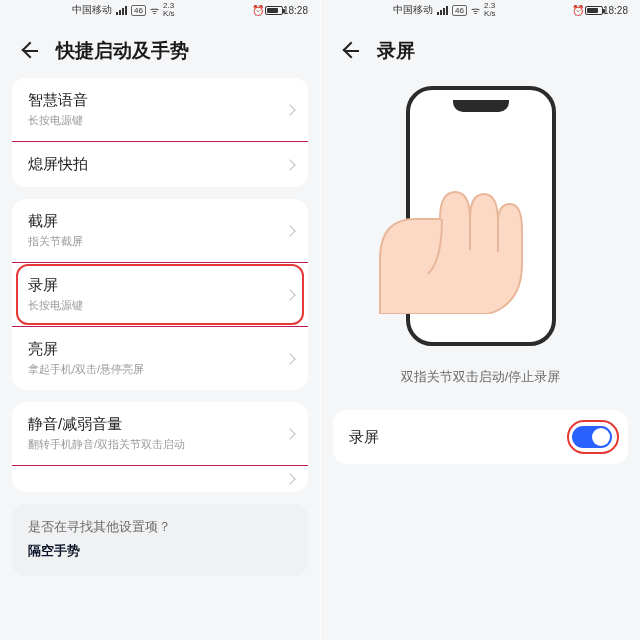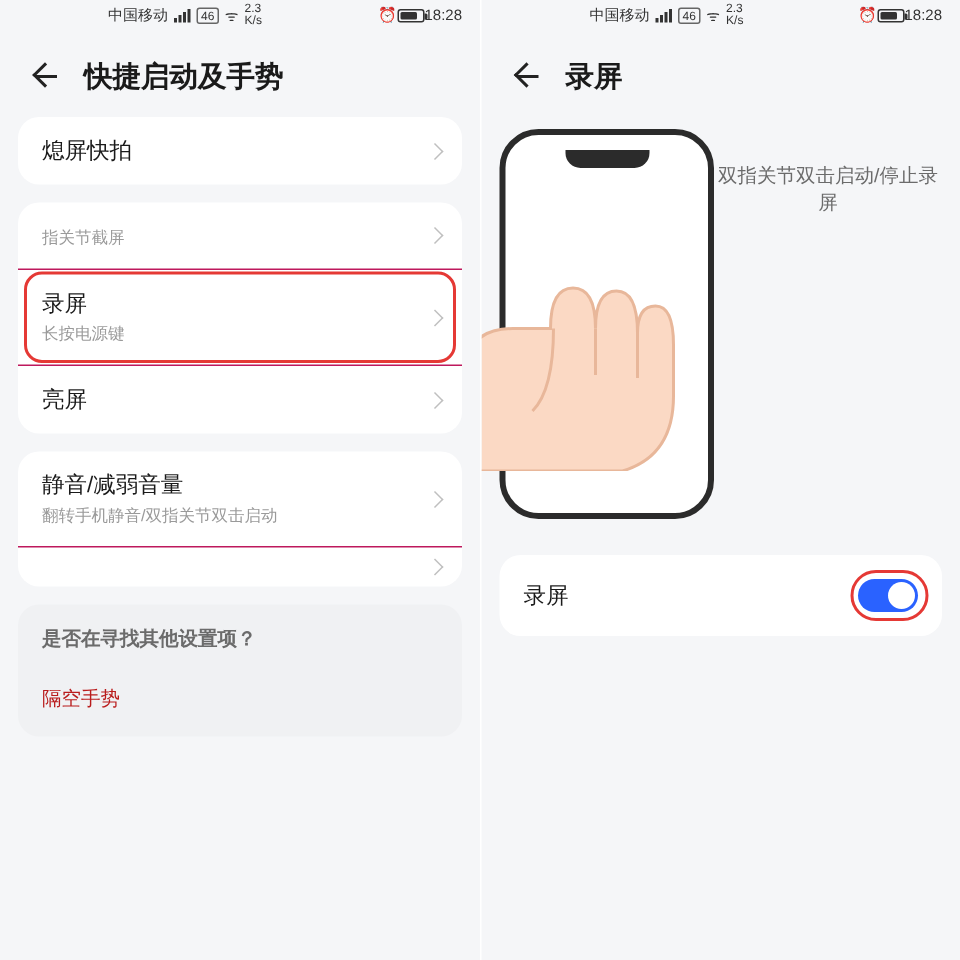--- a/index.html
+++ b/index.html
@@ -26,25 +26,25 @@
   .card { background: #fff; border-radius: 14px; margin-bottom: 12px; overflow: hidden; }
   .row { padding: 13px 16px; position: relative; }
   .row + .row { border-top: 1px solid #be185d; }
   .row .t1 { font-size: 15px; color: #1a1a1a; }
   .row .t2 { font-size: 11px; color: #9a9a9a; margin-top: 3px; }
   .chev { position: absolute; right: 14px; top: 50%; width: 8px; height: 8px; border-right: 1.5px solid #bfbfbf; border-top: 1.5px solid #bfbfbf; transform: translateY(-50%) rotate(45deg); }
   .row.hl { position: relative; }
   .row.hl::after{content:"";position:absolute;inset:1px 4px;border:2.5px solid #e53935;border-radius:12px;pointer-events:none;}
 
   .foot-card { background:#f0f1f3; border-radius:14px; padding:14px 16px 16px; }
-  .foot-q { font-size:13px; color:#6b6b6b;font-weight:bold; }
-  .foot-link { font-size:13px; color:#b91c1c; margin-top:22px; font-weight:400; }
+  .foot-q { font-size:13px; color:#6b6b6b; }
+  .foot-link { font-size:13px; color:#0f172a; margin-top:6px; font-weight:700; }
 
   
-  .illus-wrap { display:flex; flex-direction:row; align-items:flex-start; padding-top:8px; }
+  .illus-wrap { display:flex; flex-direction:column; align-items:center; padding-top:8px; }
   .phone { width:150px; height:260px; border:4px solid #2b2b2b; border-radius:26px; position:relative; background:#fff; margin:0 auto; }
   .phone::before{content:"";position:absolute;top:10px;left:50%;transform:translateX(-50%);width:56px;height:12px;background:#2b2b2b;border-radius:0 0 10px 10px;}
   .hand { position:absolute; left:-40px; bottom:28px; width:180px; height:150px; }
   .hand svg{width:100%;height:100%;}
   .caption { margin-top:22px; font-size:13px; color:#6b6b6b; text-align:center; }
 
   .toggle-row { background:#fff; border-radius:14px; margin:24px 0 0; padding:16px 16px; display:flex; align-items:center; justify-content:space-between; position:relative; }
   .toggle-row .lbl{ font-size:15px; color:#1a1a1a; }
   .switch { width:40px; height:22px; background:#2a62ff; border-radius:11px; position:relative; }
   .switch::after{content:"";position:absolute;right:2px;top:2px;width:18px;height:18px;background:#fff;border-radius:50%;}
@@ -75,37 +75,44 @@
   </div>
 
   <div class="header">
     <div class="back"></div>
     <div class="title">快捷启动及手势</div>
   </div>
 
   <div class="content">
     <div class="card">
       <div class="row">
+        <div class="t1">智慧语音</div>
+        <div class="t2">长按电源键</div>
+        <div class="chev"></div>
+      </div>
+      <div class="row">
         <div class="t1">熄屏快拍</div>
         <div class="chev"></div>
       </div>
     </div>
 
     <div class="card">
       <div class="row">
+        <div class="t1">截屏</div>
         <div class="t2">指关节截屏</div>
         <div class="chev"></div>
       </div>
       <div class="row hl">
         <div class="t1">录屏</div>
         <div class="t2">长按电源键</div>
         <div class="chev"></div>
       </div>
       <div class="row">
         <div class="t1">亮屏</div>
+        <div class="t2">拿起手机/双击/悬停亮屏</div>
         <div class="chev"></div>
       </div>
     </div>
 
     <div class="card">
       <div class="row">
         <div class="t1">静音/减弱音量</div>
         <div class="t2">翻转手机静音/双指关节双击启动</div>
         <div class="chev"></div>
       </div>

